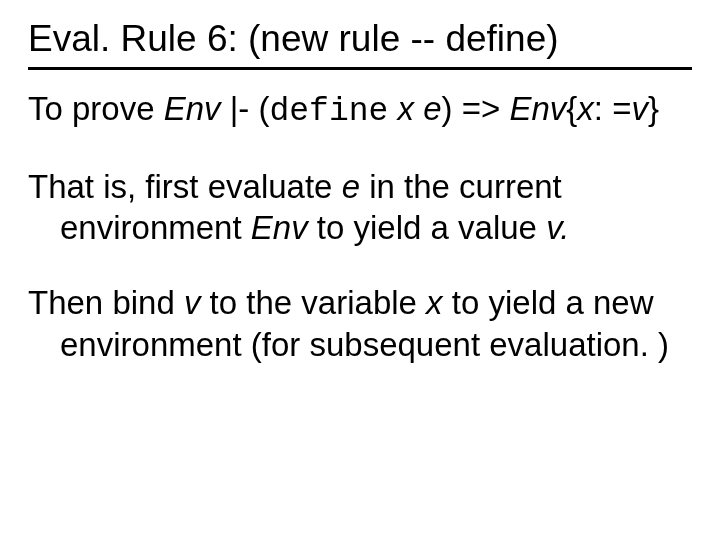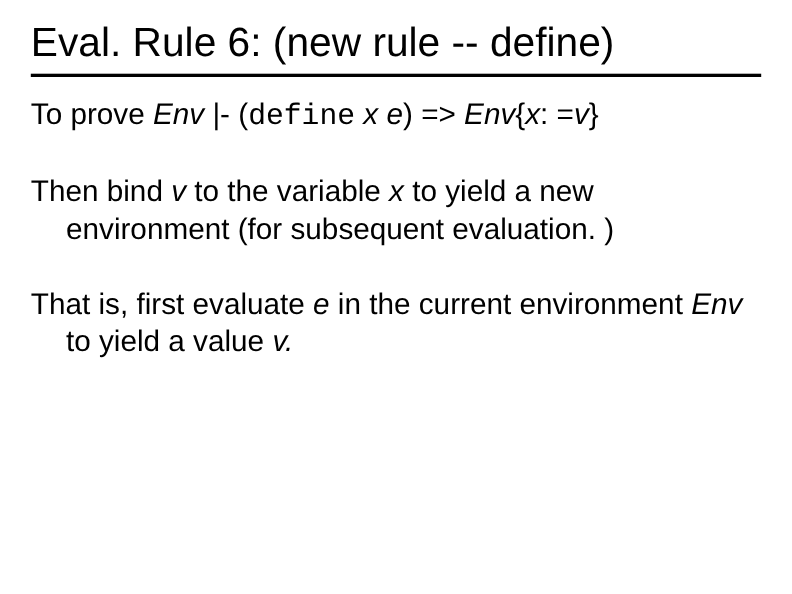--- a/index.html
+++ b/index.html
@@ -20,21 +20,21 @@
   .title {
     font-family: "Comic Sans MS", "Comic Sans", cursive, sans-serif;
     font-size: 37px;
     font-weight: 400;
     border-bottom: 3px solid #000;
     padding-bottom: 6px;
     margin: 0 0 18px 0;
     line-height: 1.15;
   }
   .body {
-    font-size: 27px;
+    font-size: 33px;
     line-height: 1.25;
   }
   .para {
     margin: 0 0 34px 0;
   }
   .para .hang {
     display: block;
     padding-left: 32px;
     text-indent: -32px;
   }
@@ -55,24 +55,24 @@
   <div class="body">
 
     <div class="para">
       <span class="hang">
         <span>To prove </span><span class="it">Env</span><span> |- (</span><span class="mono">define</span><span> </span><span class="it">x</span><span> </span><span class="it">e</span><span>) =&gt; </span><span class="it">Env</span><span>{</span><span class="it">x</span><span>: =</span><span class="it">v</span><span>}</span>
       </span>
     </div>
 
     <div class="para">
       <span class="hang">
-        <span>Then bind </span><span class="it">v</span><span> to the variable </span><span class="it">x</span><span> to yield a new environment (for subsequent evaluation. )</span>
+        <span>That is, first evaluate </span><span class="it">e</span><span> in the current environment </span><span class="it">Env</span><span> to yield a value </span><span class="it">v</span><span class="it">.</span>
       </span>
     </div>
 
     <div class="para">
       <span class="hang">
-        <span>That is, first evaluate </span><span class="it">e</span><span> in the current environment </span><span class="it">Env</span><span> to yield a value </span><span class="it">v</span><span class="it">.</span>
+        <span>Then bind </span><span class="it">v</span><span> to the variable </span><span class="it">x</span><span> to yield a new environment (for subsequent evaluation. )</span>
       </span>
     </div>
 
   </div>
 </div>
 
 </body></html>

